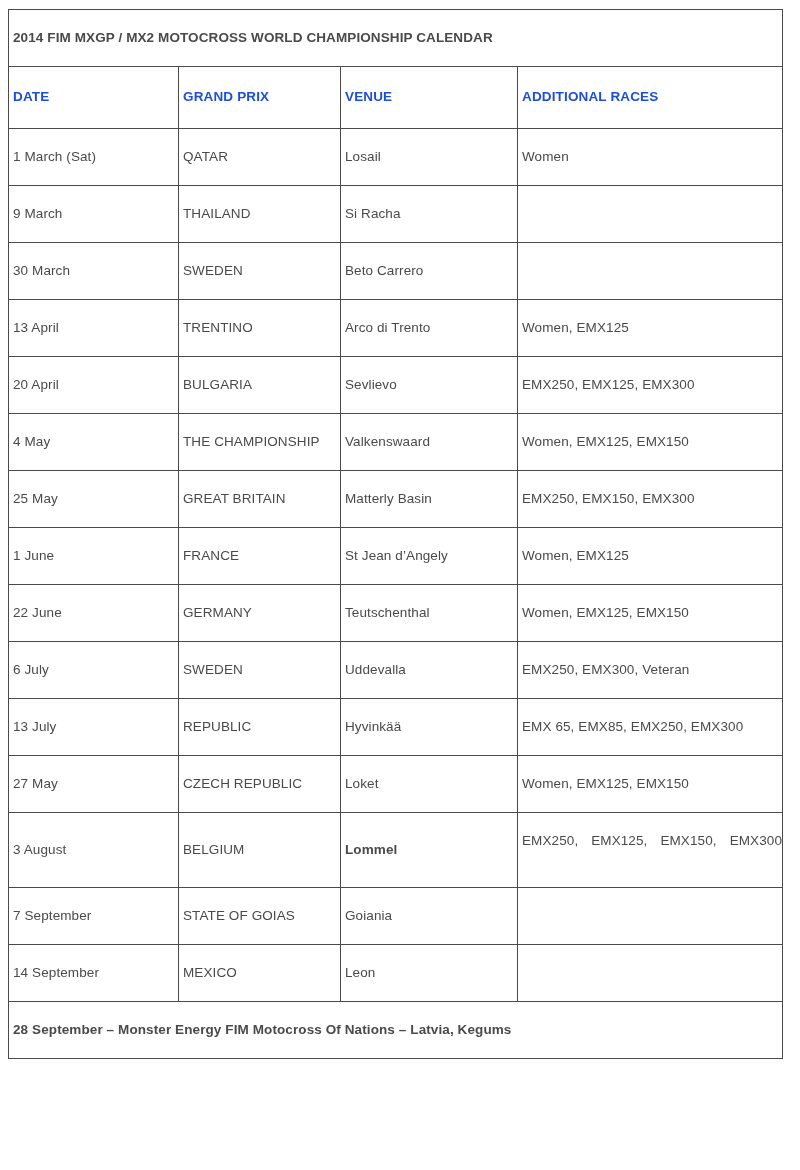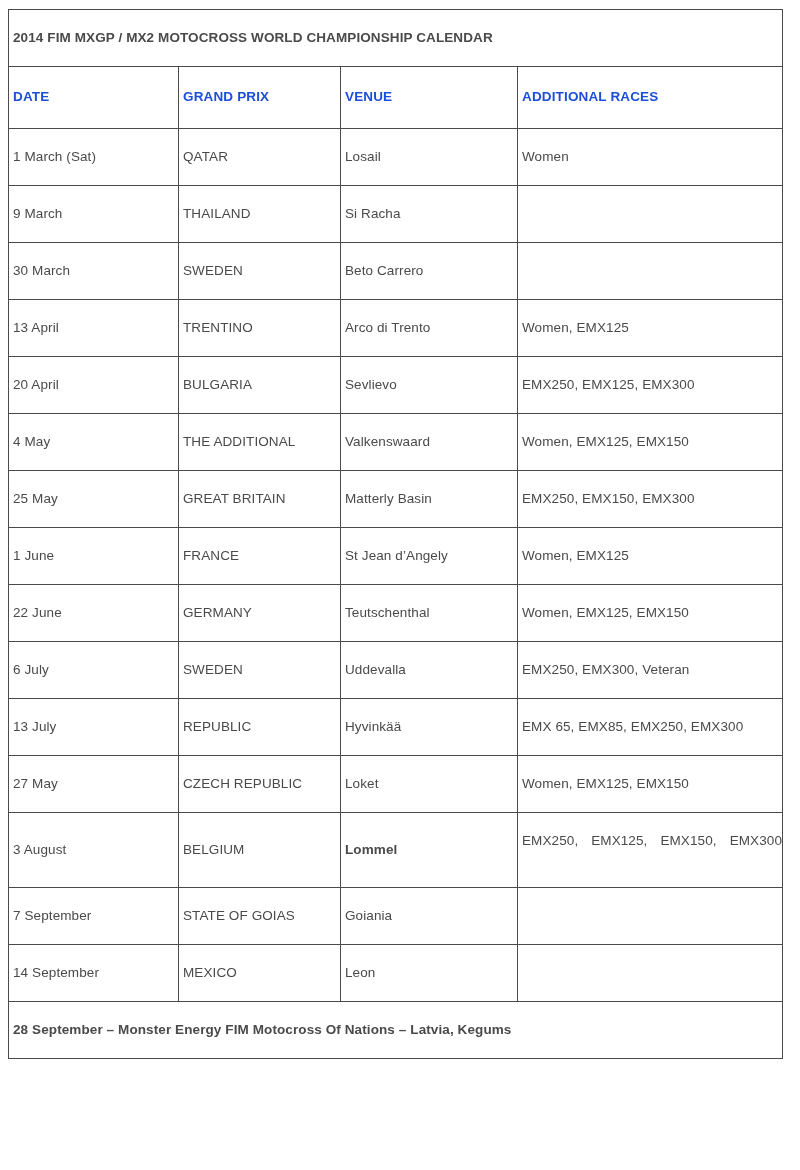--- a/index.html
+++ b/index.html
@@ -140,21 +140,21 @@
 
       <tr>
         <td>20 April</td>
         <td>BULGARIA</td>
         <td>Sevlievo</td>
         <td>EMX250, EMX125, EMX300</td>
       </tr>
 
       <tr>
         <td>4 May</td>
-        <td>THE ADDITIONAL</td>
+        <td>THE CHAMPIONSHIP</td>
         <td>Valkenswaard</td>
         <td>Women, EMX125, EMX150</td>
       </tr>
 
 
       <tr>
         <td>25 May</td>
         <td>GREAT BRITAIN</td>
         <td>Matterly Basin</td>
         <td>EMX250, EMX150, EMX300</td>

